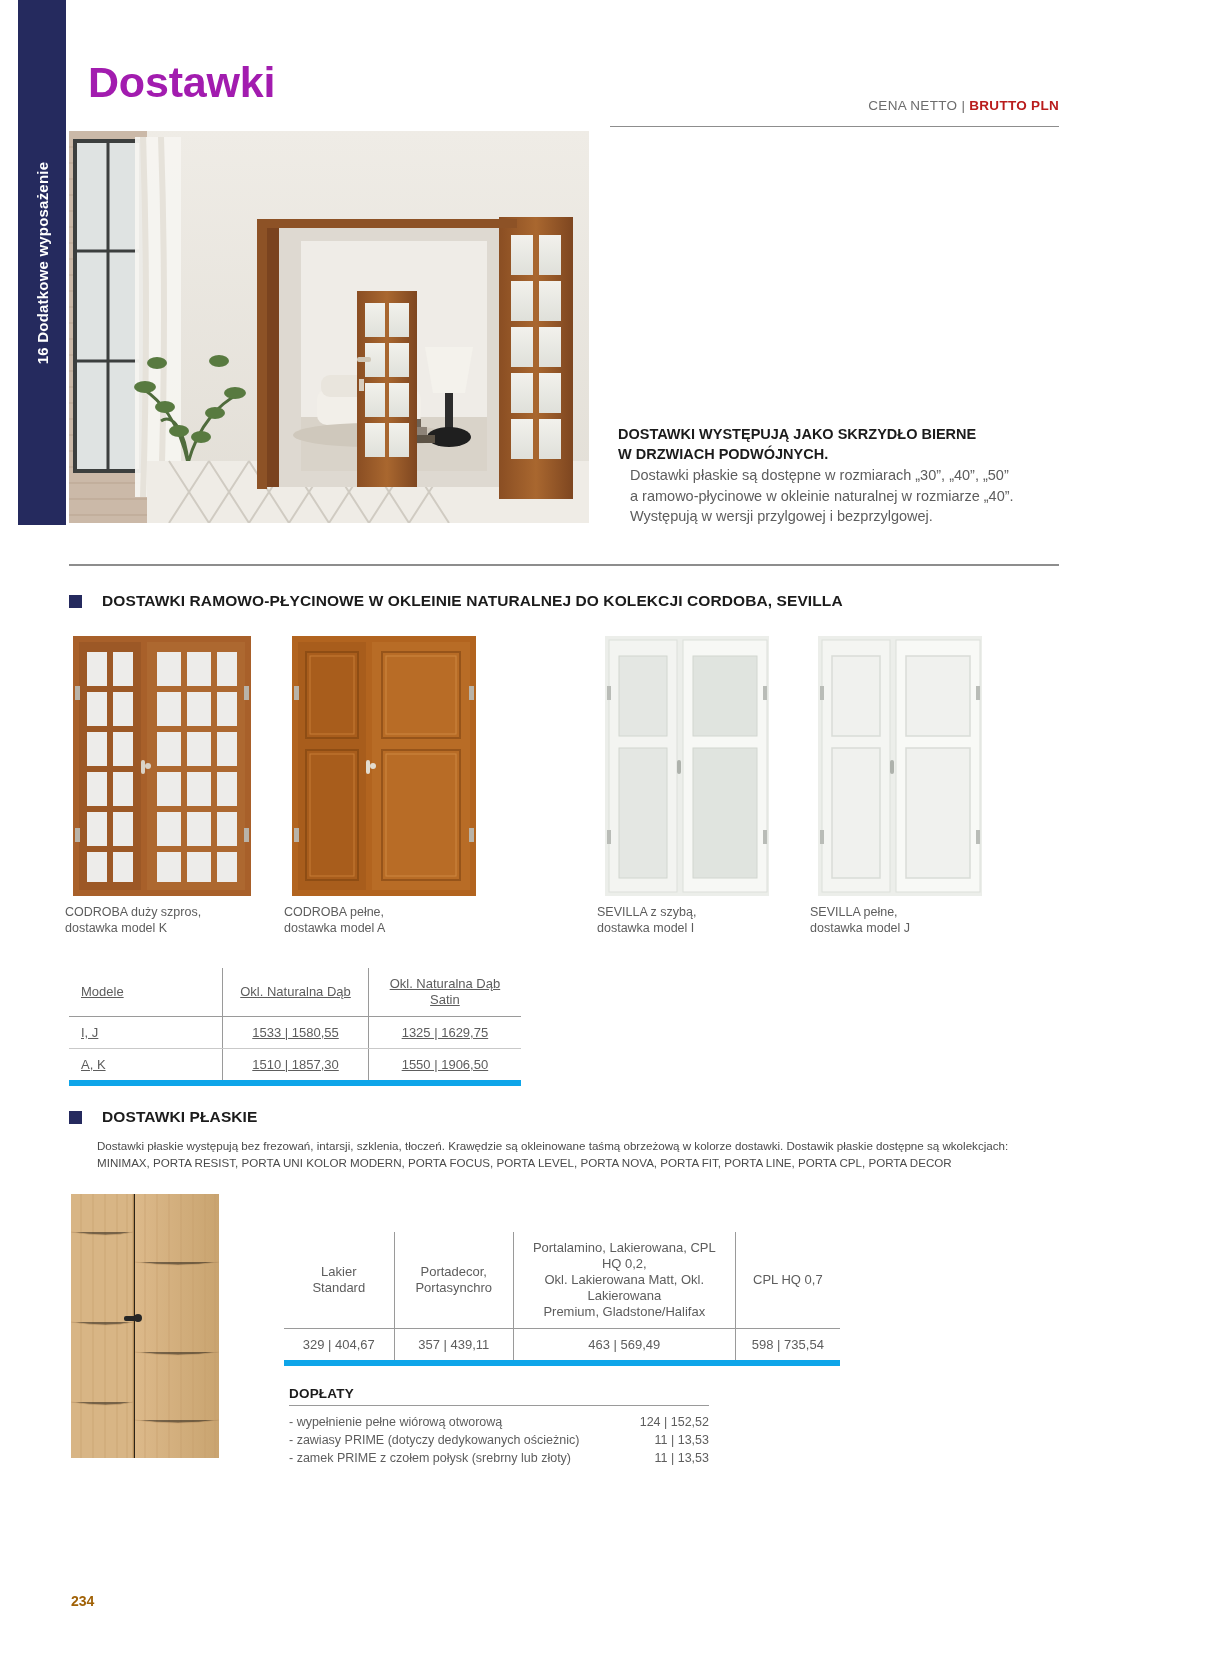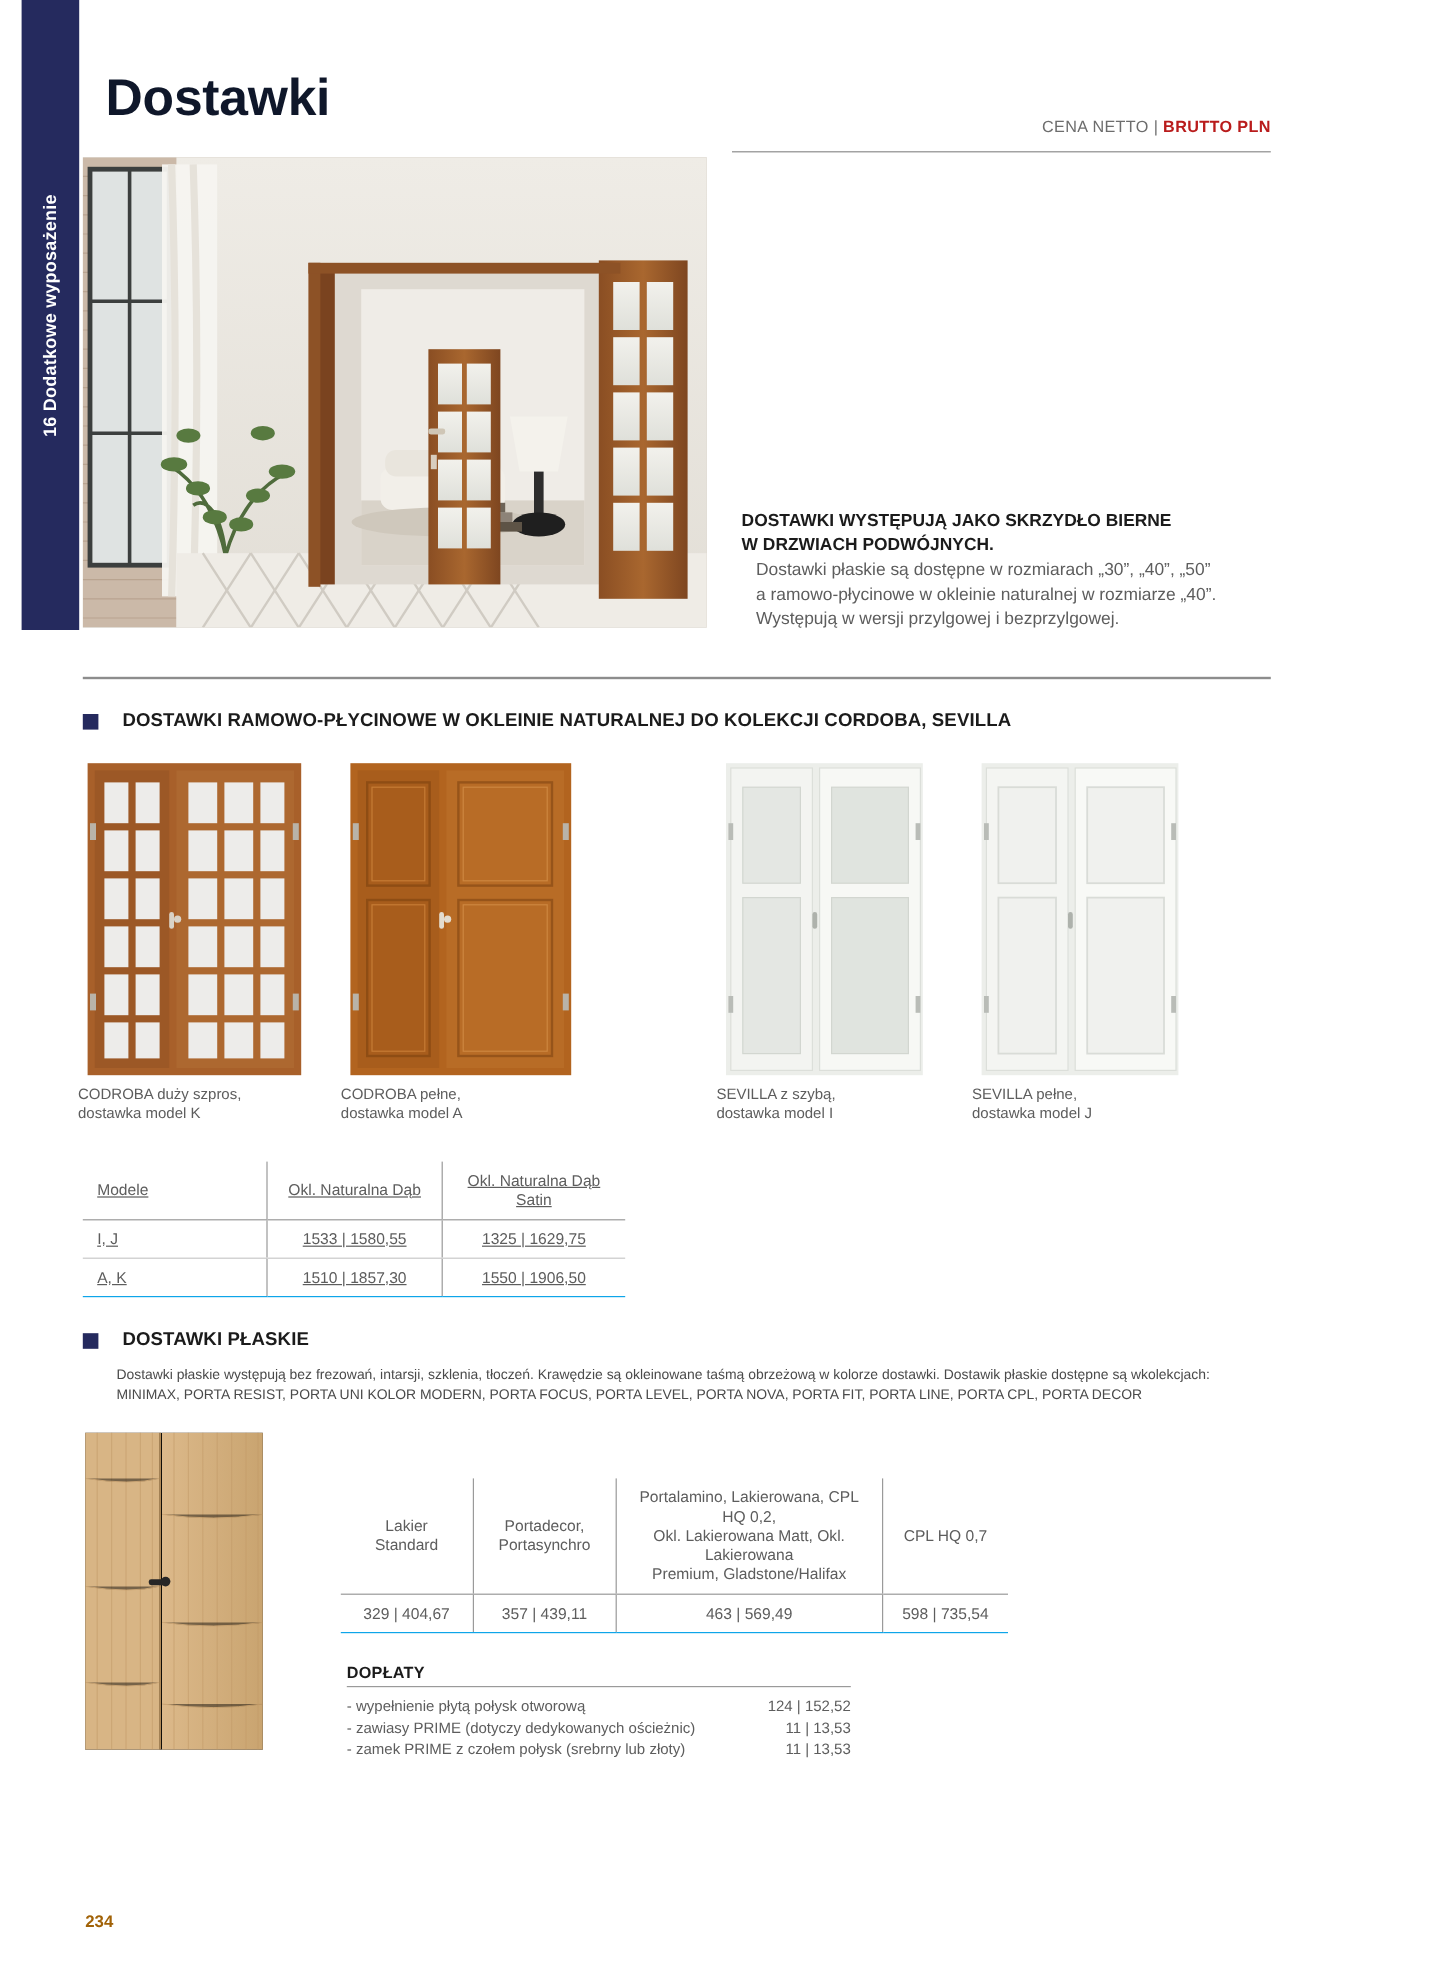--- a/index.html
+++ b/index.html
@@ -41,21 +41,21 @@
     letter-spacing: .2px;
   }
 
   
   .page-title {
     position: absolute;
     left: 88px;
     top: 58px;
     font-size: 43px;
     font-weight: bold;
-    color: #0f172a;
+    color: #a21caf;
     letter-spacing: -0.2px;
   }
 
   
   .price-note {
     position: absolute;
     right: 152px;
     top: 98px;
     font-size: 13.5px;
     color: #6d6d6d;
@@ -156,21 +156,21 @@
     font-weight: normal;
     padding: 8px 12px;
     text-align: center;
     vertical-align: middle;
   }
   table.pt thead th {
     border-bottom: 1px solid #9a9a9a;
     line-height: 16px;
   }
   table.pt tbody td { border-bottom: 1px solid #c9c9c9; }
-  table.pt tbody tr:last-child td { border-bottom: 1px solid #0ea5e9; }
+  table.pt tbody tr:last-child td { border-bottom: 6px solid #0ea5e9; }
   .col-sep { border-left: 1px solid #9a9a9a; }
   .left-cell { text-align: left !important; }
 
   
   .flat-desc {
     position: absolute;
     left: 97px;
     top: 1138px;
     width: 965px;
     font-size: 11.6px;
@@ -594,21 +594,21 @@
         <td class="col-sep">598 | 735,54</td>
       </tr>
     </tbody>
   </table>
 
   <div class="doplaty-wrap">
     <div class="doplaty-title">DOPŁATY</div>
     <div class="doplaty-rule"></div>
     <div class="doplaty-list">
       <div class="doplaty-row">
-        <span class="dp-label">- wypełnienie płytą połysk otworową</span>
+        <span class="dp-label">- wypełnienie pełne wiórową otworową</span>
         <span class="dp-price">124 | 152,52</span>
       </div>
       <div class="doplaty-row">
         <span class="dp-label">- zawiasy PRIME (dotyczy dedykowanych ościeżnic)</span>
         <span class="dp-price">11 | 13,53</span>
       </div>
       <div class="doplaty-row">
         <span class="dp-label">- zamek PRIME z czołem połysk (srebrny lub złoty)</span>
         <span class="dp-price">11 | 13,53</span>
       </div>

